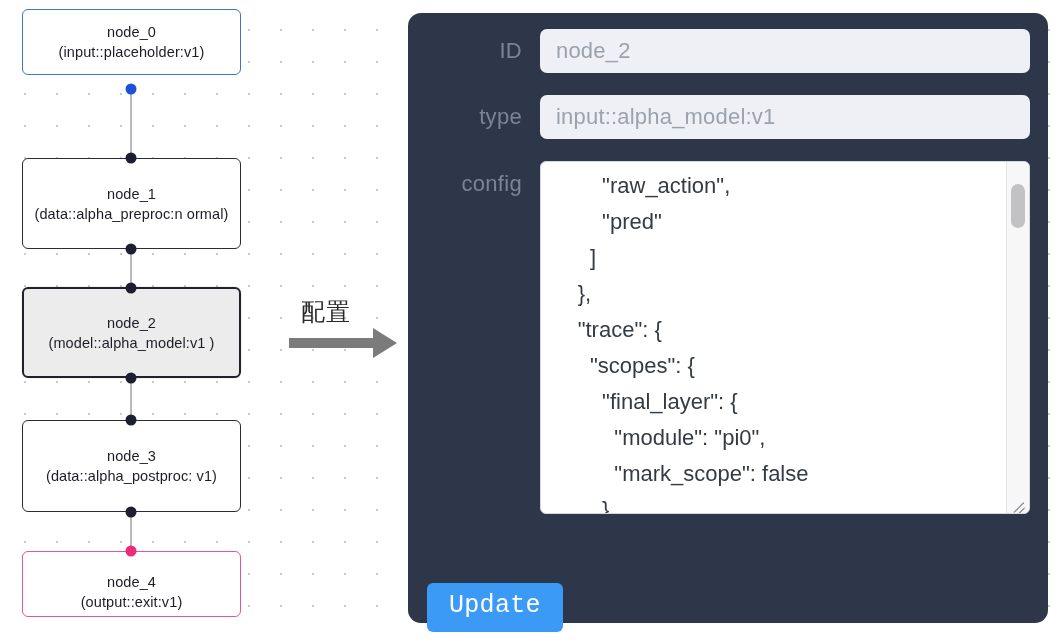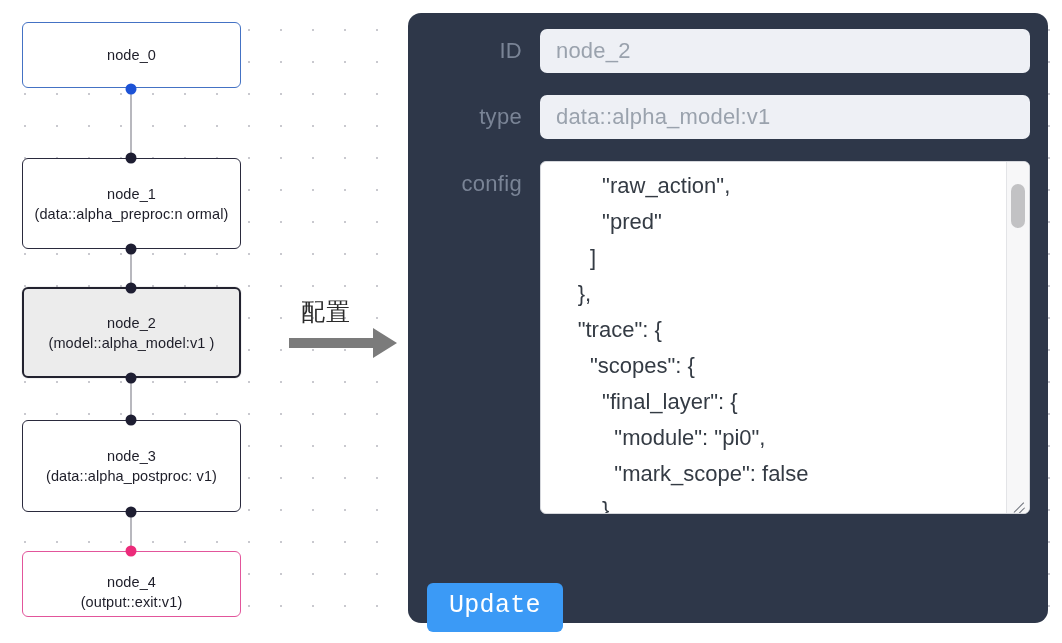--- a/index.html
+++ b/index.html
@@ -237,23 +237,24 @@
 
 <div id="screen">
 
   <div id="graph-canvas">
 
     <div class="edge" style="left:130px; top:88px; height:70px;"></div>
     <div class="edge" style="left:130px; top:249px; height:38px;"></div>
     <div class="edge" style="left:130px; top:377px; height:42px;"></div>
     <div class="edge" style="left:130px; top:512px; height:38px;"></div>
 
-    <div class="node accent-blue" style="left:22px; top:22px; width:219px; height:66px;">
+    <div class="node accent-blue" style="left:22px; top:9px; width:219px; height:66px;">
       <div>
         <span class="node-text">node_0</span>
+        <span class="node-text">(input::placeholder:v1)</span>
       </div>
     </div>
     <div class="handle blue" style="left:131px; top:89px;"></div>
 
     <div class="node" style="left:22px; top:158px; width:219px; height:91px;">
       <div>
         <span class="node-text">node_1</span>
         <span class="node-text">(data::alpha_preproc:n
 ormal)</span>
       </div>
@@ -299,21 +300,21 @@
 
   <div id="config-panel">
 
     <div class="form-row">
       <div class="form-label">ID</div>
       <div class="form-field">node_2</div>
     </div>
 
     <div class="form-row">
       <div class="form-label">type</div>
-      <div class="form-field">data::alpha_model:v1</div>
+      <div class="form-field">input::alpha_model:v1</div>
     </div>
 
     <div class="form-row config-row">
       <div class="form-label">config</div>
       <div class="config-wrap">
         <pre class="config-text">          "raw_action",
           "pred"
         ]
       },
       "trace": {

